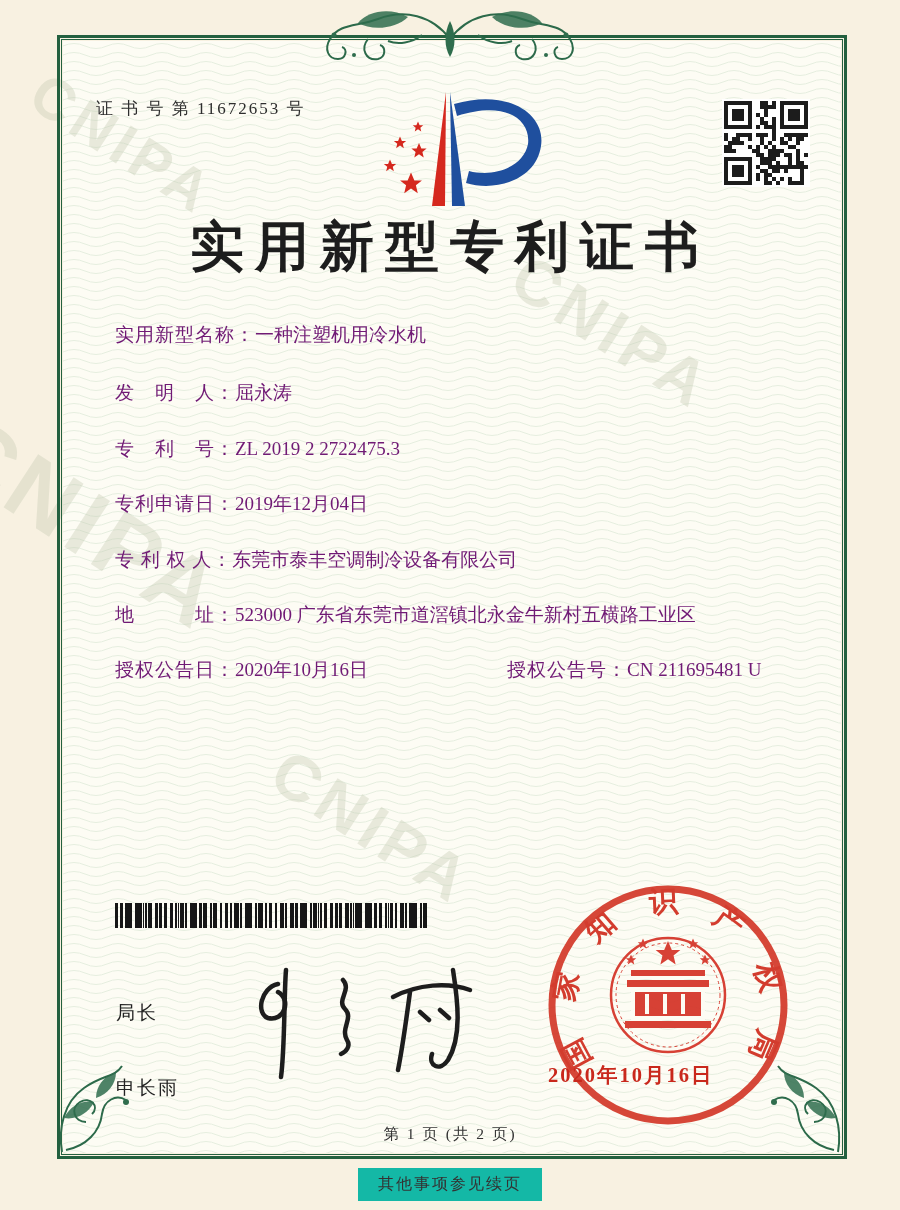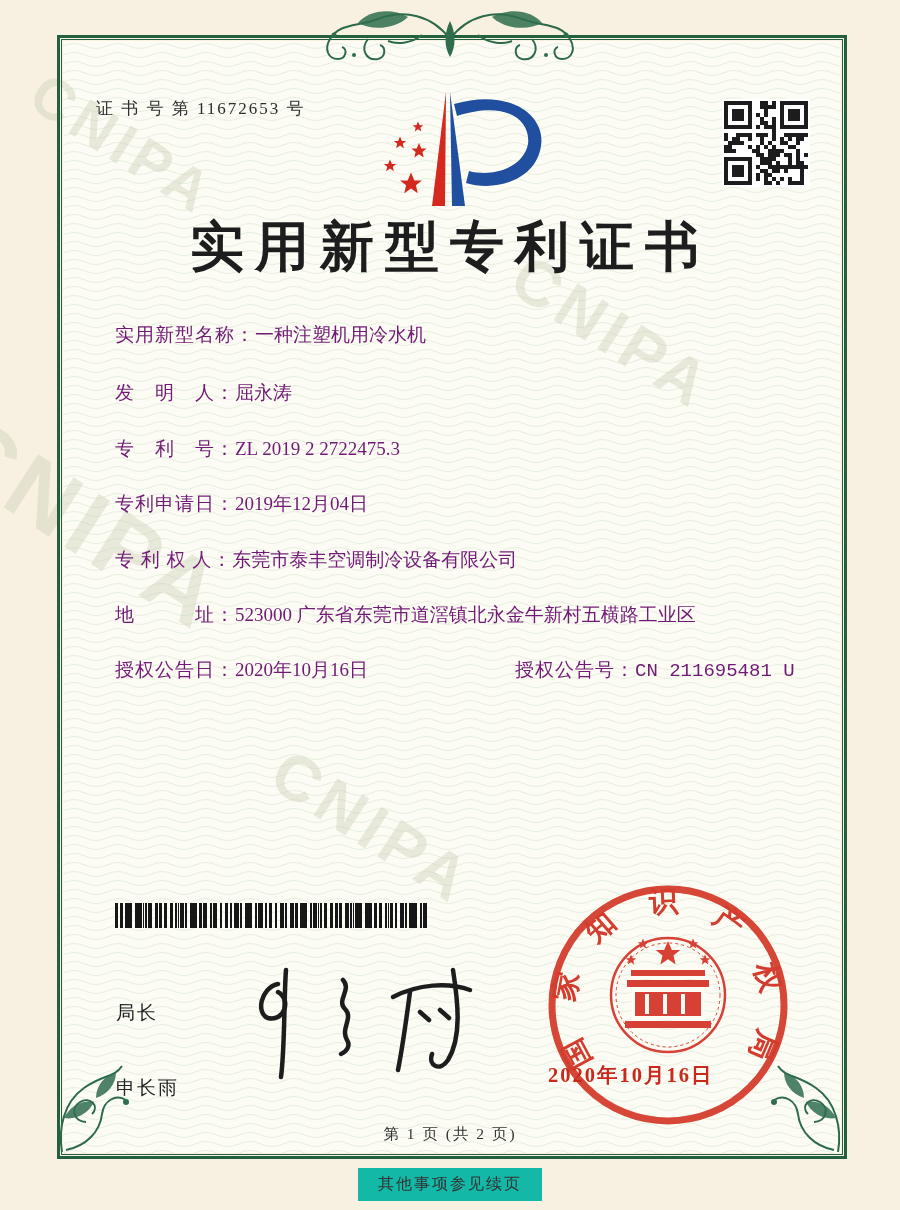--- a/index.html
+++ b/index.html
@@ -41,21 +41,21 @@
   .qr{position:absolute;left:722px;top:99px;}
   .title{
     position:absolute;left:0;top:211px;width:900px;text-align:center;
     font-size:54px;font-weight:700;color:#1d1d1d;letter-spacing:11px;
   }
   .field-row{
     position:absolute;left:115px;width:690px;font-size:19px;color:#701a75;
     white-space:nowrap;
   }
   .field-row .lab{letter-spacing:1px;}
-  .pair2{position:absolute;left:400px;top:0;font-family:Liberation Mono, monospace;}
+  .pair2{position:absolute;left:392px;top:0;}
   .paras{
     position:absolute;left:115px;top:697px;width:676px;font-size:17.5px;
     color:#2a2a2a;line-height:31px;text-align:justify;
   }
   .paras p{margin:0;text-indent:2em;}
   .barcode{
     position:absolute;left:115px;top:903px;width:312px;height:25px;
     background-image:
       repeating-linear-gradient(90deg,#161616 0 2px,transparent 2px 5px),
       repeating-linear-gradient(90deg,#161616 0 1px,transparent 1px 7px),

